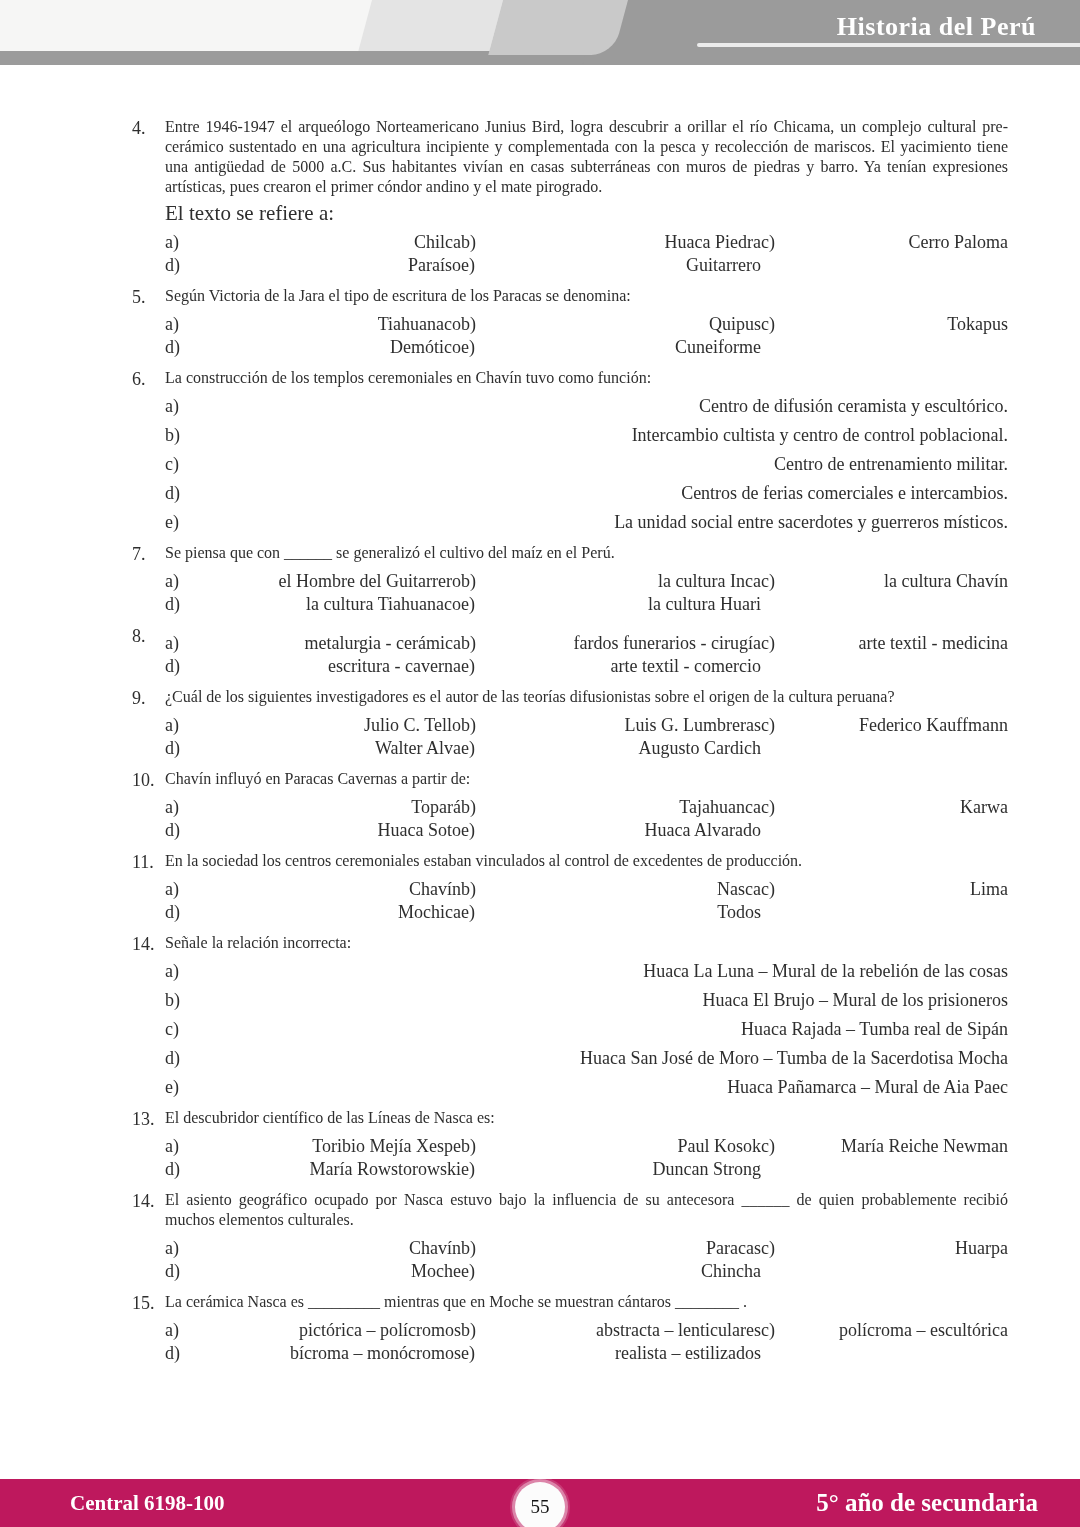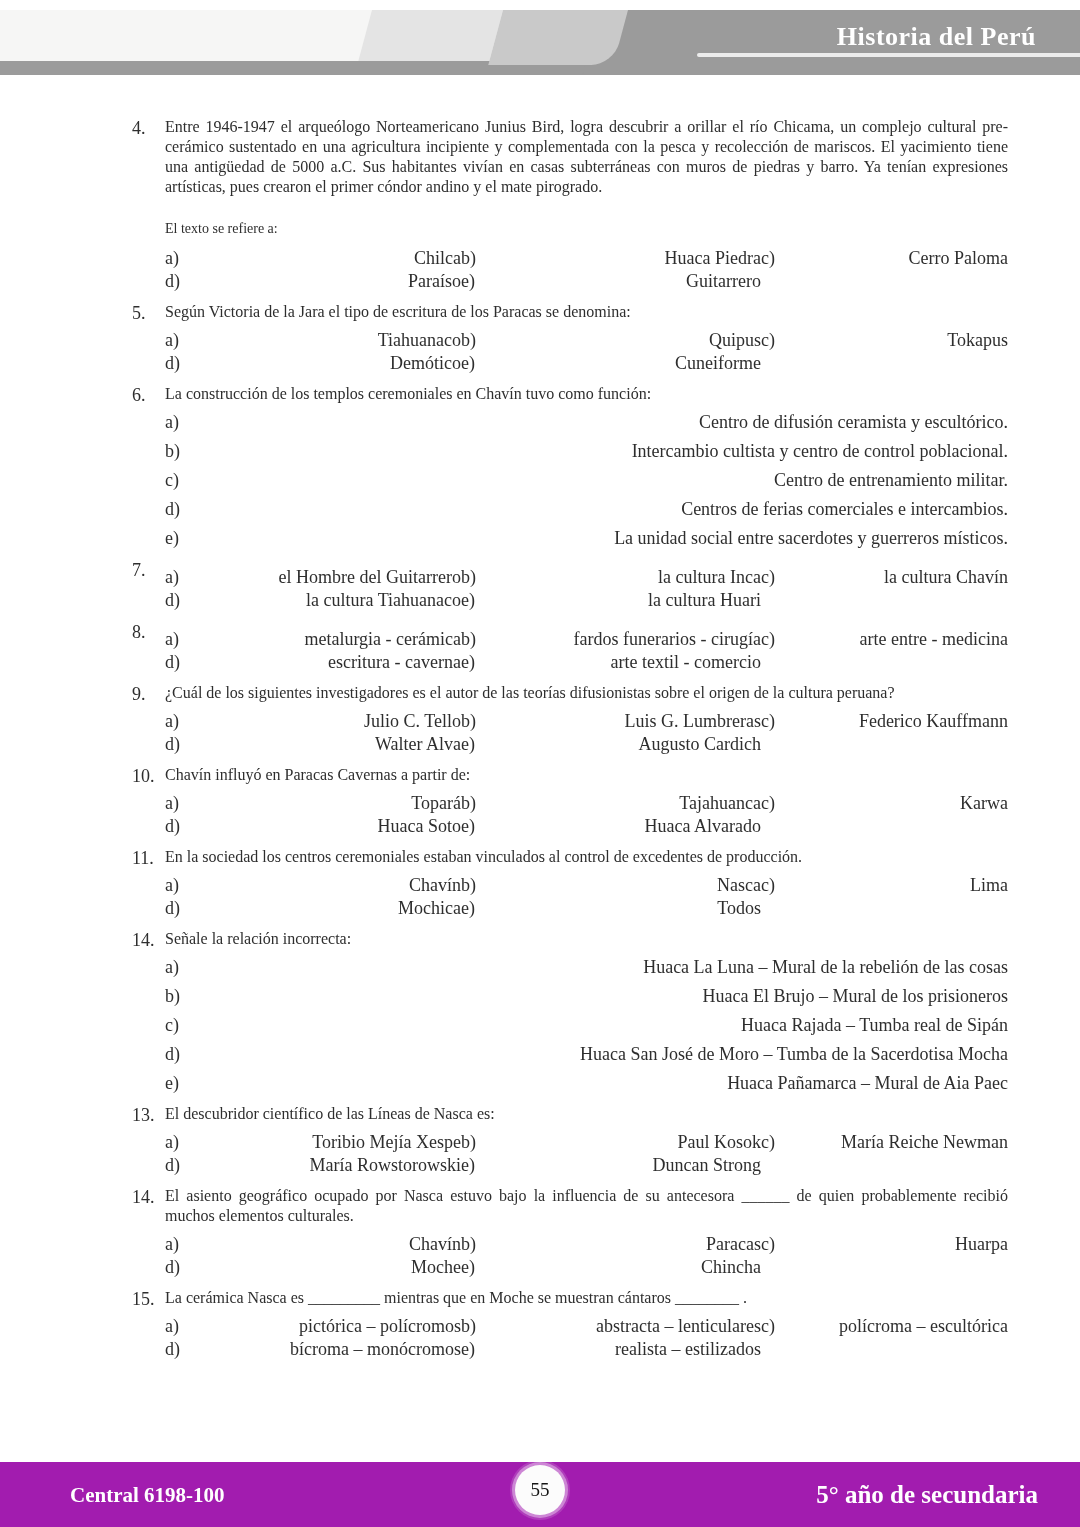--- a/index.html
+++ b/index.html
@@ -4,48 +4,48 @@
 <style>
   * { margin:0; padding:0; box-sizing:border-box; }
   html,body { background:#e9e9e9; }
   .page {
     position:relative; width:1080px; height:1527px; margin:0 auto;
     background:#ffffff; overflow:hidden;
     font-family:"Liberation Serif","DejaVu Serif",serif; color:#2e2e2e;
   }
 
   
-  .hdr { position:absolute; top:10px; left:0; width:1080px; height:65px; overflow:hidden; }
+  .hdr { position:absolute; top:0; left:0; width:1080px; height:65px; overflow:hidden; }
   .hdr-top  { position:absolute; top:0; left:0; width:100%; height:51px; background:#f6f6f5; }
   .hdr-bar  { position:absolute; top:51px; left:0; width:100%; height:14px; background:#9b9b9b; }
   .hdr-dark { position:absolute; top:0; left:600px; width:520px; height:65px; background:#9b9b9b;
               transform:skewX(-15deg); transform-origin:top left; }
   .band { position:absolute; top:0; height:51px; transform:skewX(-15deg); transform-origin:top left; }
   .band1 { left:372px; width:131px; background:#e4e4e4; }
   .band2 { left:503px; width:125px; height:55px; background:#c9c9c9; border-bottom-right-radius:22px; }
   .hdr-line { position:absolute; top:43px; left:697px; width:383px; height:4px; background:#ececec; border-radius:2px 0 0 2px; }
   .hdr-title { position:absolute; top:12px; right:44px; font-size:26px; font-weight:bold; color:#ffffff; letter-spacing:.5px; white-space:nowrap; }
 
   
   .content { position:absolute; top:117px; left:132px; width:876px; }
   .question { display:flex; margin-bottom:10px; }
   .q-num  { flex:0 0 33px; font-size:18px; line-height:22px; }
   .q-body { flex:1; min-width:0; }
   .q-text { font-size:16px; line-height:20px; text-align:justify; }
-  .q-subtext { font-size:14px; line-height:22px; margin-top:21px; }
+  .q-subtext { font-size:21px; line-height:22px; margin-top:5px; }
   .q-options { margin-top:7px; }
   .q-options.grid { display:grid; grid-template-columns:296px 300px 1fr; row-gap:1px; }
   .q-options.list .option { margin-bottom:7px; }
   .q-options.list .option:last-child { margin-bottom:0; }
   .option { display:flex; font-size:18px; line-height:22px; }
   .opt-letter { flex:0 0 30px; }
   .opt-text { flex:1;text-align:right; }
 
   
-  .ftr { position:absolute; left:0; bottom:0; width:100%; height:65px; background:#a21caf; }
+  .ftr { position:absolute; left:0; bottom:0; width:100%; height:48px; background:#be185d; }
   .ftr-left  { position:absolute; left:70px; top:50%; transform:translateY(-50%);
                font-size:21px; font-weight:bold; color:#ffffff; white-space:nowrap; }
   .ftr-right { position:absolute; right:42px; top:50%; transform:translateY(-50%);
                font-size:25px; font-weight:bold; color:#ffffff; white-space:nowrap; }
   .badge { position:absolute; left:50%; top:3px; transform:translateX(-50%);
            width:50px; height:50px; background:#fcfcfc; border-radius:50%;
            box-shadow:0 0 0 3px rgba(255,255,255,.38), 0 0 0 5px rgba(255,255,255,.15);
            display:flex; align-items:center; justify-content:center; }
   .badge span { font-size:19px; font-weight:normal; color:#141414; }
 </style>
@@ -151,20 +151,21 @@
               <span class="opt-letter">e)</span>
               <span class="opt-text">La unidad social entre sacerdotes y guerreros místicos.</span>
             </div>
           </div>
     </div>
   </div>
 
   <div class="question">
     <span class="q-num">7.</span>
     <div class="q-body">
+      <div class="q-text">Se piensa que con ______ se generalizó el cultivo del maíz en el Perú.</div>
 
       <div class="q-options grid">
             <div class="option">
               <span class="opt-letter">a)</span>
               <span class="opt-text">el Hombre del Guitarrero</span>
             </div>
             <div class="option">
               <span class="opt-letter">b)</span>
               <span class="opt-text">la cultura Inca</span>
             </div>
@@ -192,21 +193,21 @@
             <div class="option">
               <span class="opt-letter">a)</span>
               <span class="opt-text">metalurgia - cerámica</span>
             </div>
             <div class="option">
               <span class="opt-letter">b)</span>
               <span class="opt-text">fardos funerarios - cirugía</span>
             </div>
             <div class="option">
               <span class="opt-letter">c)</span>
-              <span class="opt-text">arte entre - medicina</span>
+              <span class="opt-text">arte textil - medicina</span>
             </div>
             <div class="option">
               <span class="opt-letter">d)</span>
               <span class="opt-text">escritura - caverna</span>
             </div>
             <div class="option">
               <span class="opt-letter">e)</span>
               <span class="opt-text">arte textil - comercio</span>
             </div>
           </div>

